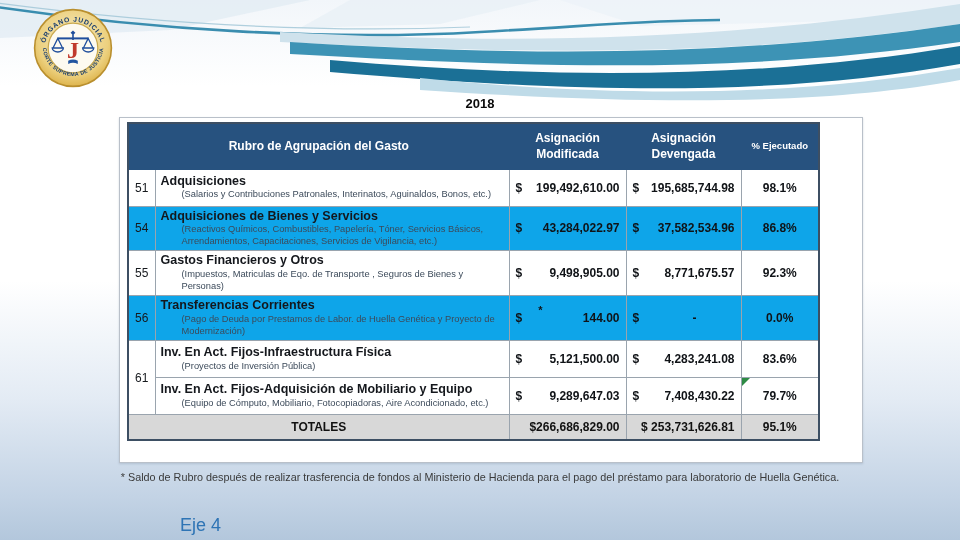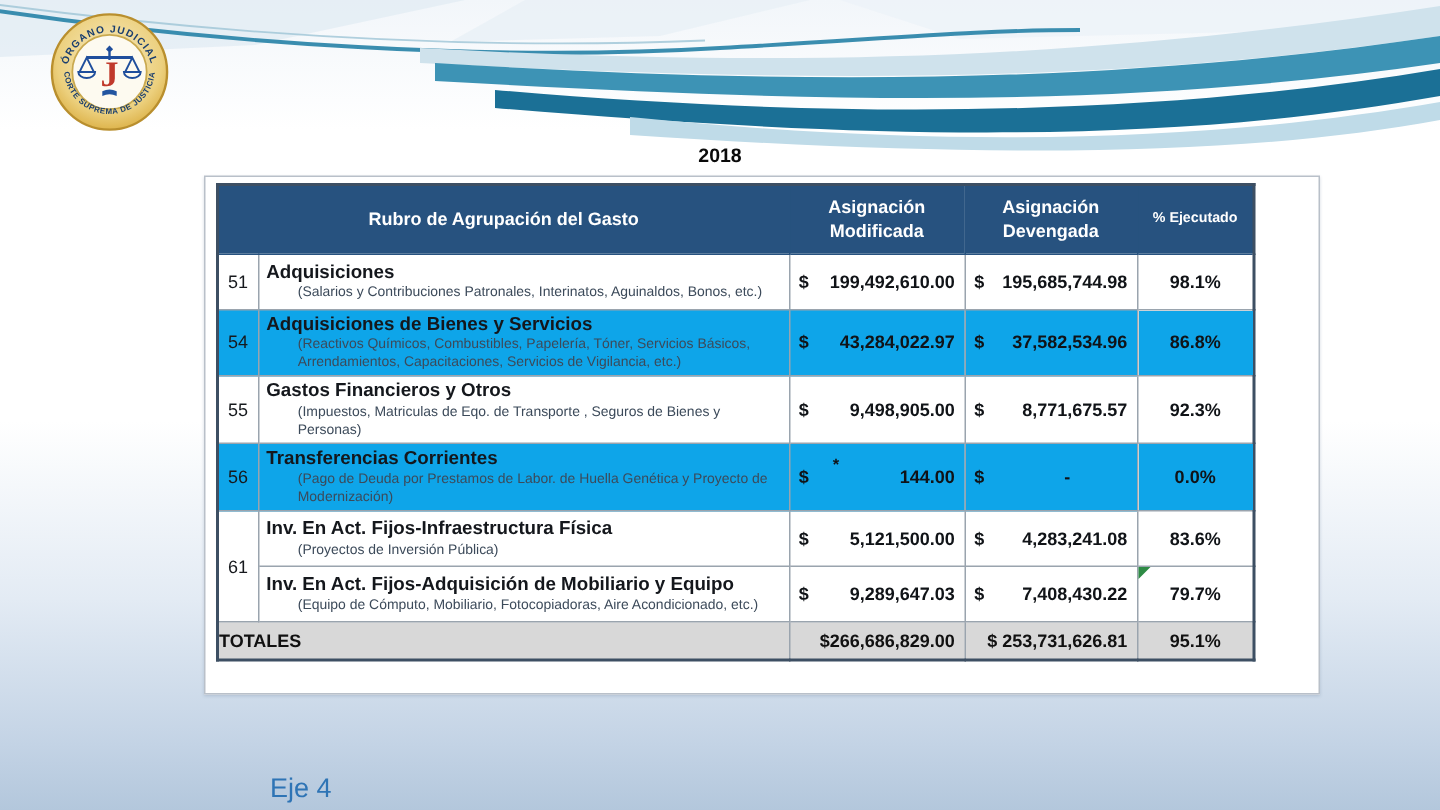--- a/index.html
+++ b/index.html
@@ -22,21 +22,21 @@
     position:absolute; top:66px; left:0; width:100%; text-align:center;
     font-size:22px; font-weight:bold; color:#0a0a0a; letter-spacing:.2px; z-index:5;
   }
   .page-year {
     position:absolute; top:96px; left:0; width:100%; text-align:center;
     font-size:13px; font-weight:bold; color:#0a0a0a; z-index:5;
   }
 
   
   .panel {
-    position:absolute; left:136px; top:117px; width:744px; height:346px;
+    position:absolute; left:119px; top:117px; width:744px; height:346px;
     background:#ffffff; border:1px solid #b9c0c9; box-shadow:0 1px 2px rgba(90,110,140,.25);
     z-index:3;
   }
   table.budget {
     border-collapse:collapse; table-layout:fixed; width:691px;
     margin:4px 0 0 7px; border:2px solid #3d4f63;
   }
   col.c-code { width:27px; } col.c-desc { width:354px; }
   col.c-mod { width:117px; } col.c-dev { width:115px; } col.c-pct { width:78px; }
 
@@ -62,21 +62,21 @@
   td.money .val.dash { padding-right:38px; }
   td.money .note { font-size:11px; margin-left:16px; align-self:flex-start; line-height:1.4; }
 
   td.pct { text-align:center; font-size:12px; font-weight:bold; color:#101317; position:relative; }
   td.pct.flag::before {
     content:""; position:absolute; top:0; left:0;
     border-top:8px solid #2e8b45; border-right:8px solid transparent;
   }
 
   tfoot td { background:#d8d8d8; font-weight:bold; font-size:12px; height:25px; color:#111; }
-  tfoot td.t-label { text-align:left; }
+  tfoot td.t-label { text-align:center; }
   tfoot td.t-money { text-align:right; padding-right:6px; }
   tfoot td.t-pct { text-align:center; }
 
   
   .footnote {
     position:absolute; top:471px; left:0; width:100%; text-align:center;
     font-size:10.8px; color:#3a3a3a; z-index:3;
   }
 
   
@@ -277,16 +277,17 @@
         <tr>
           <td colspan="2" class="t-label">TOTALES</td>
           <td class="t-money">$266,686,829.00</td>
           <td class="t-money">$ 253,731,626.81</td>
           <td class="t-pct">95.1%</td>
         </tr>
       </tfoot>
     </table>
   </div>
 
+  <div class="footnote">* Saldo de Rubro después de realizar trasferencia de fondos al Ministerio de Hacienda para el pago del préstamo para laboratorio de Huella Genética.</div>
 
   <div class="brand-eje">Eje 4</div>
 
 </div>
 
 </body></html>

